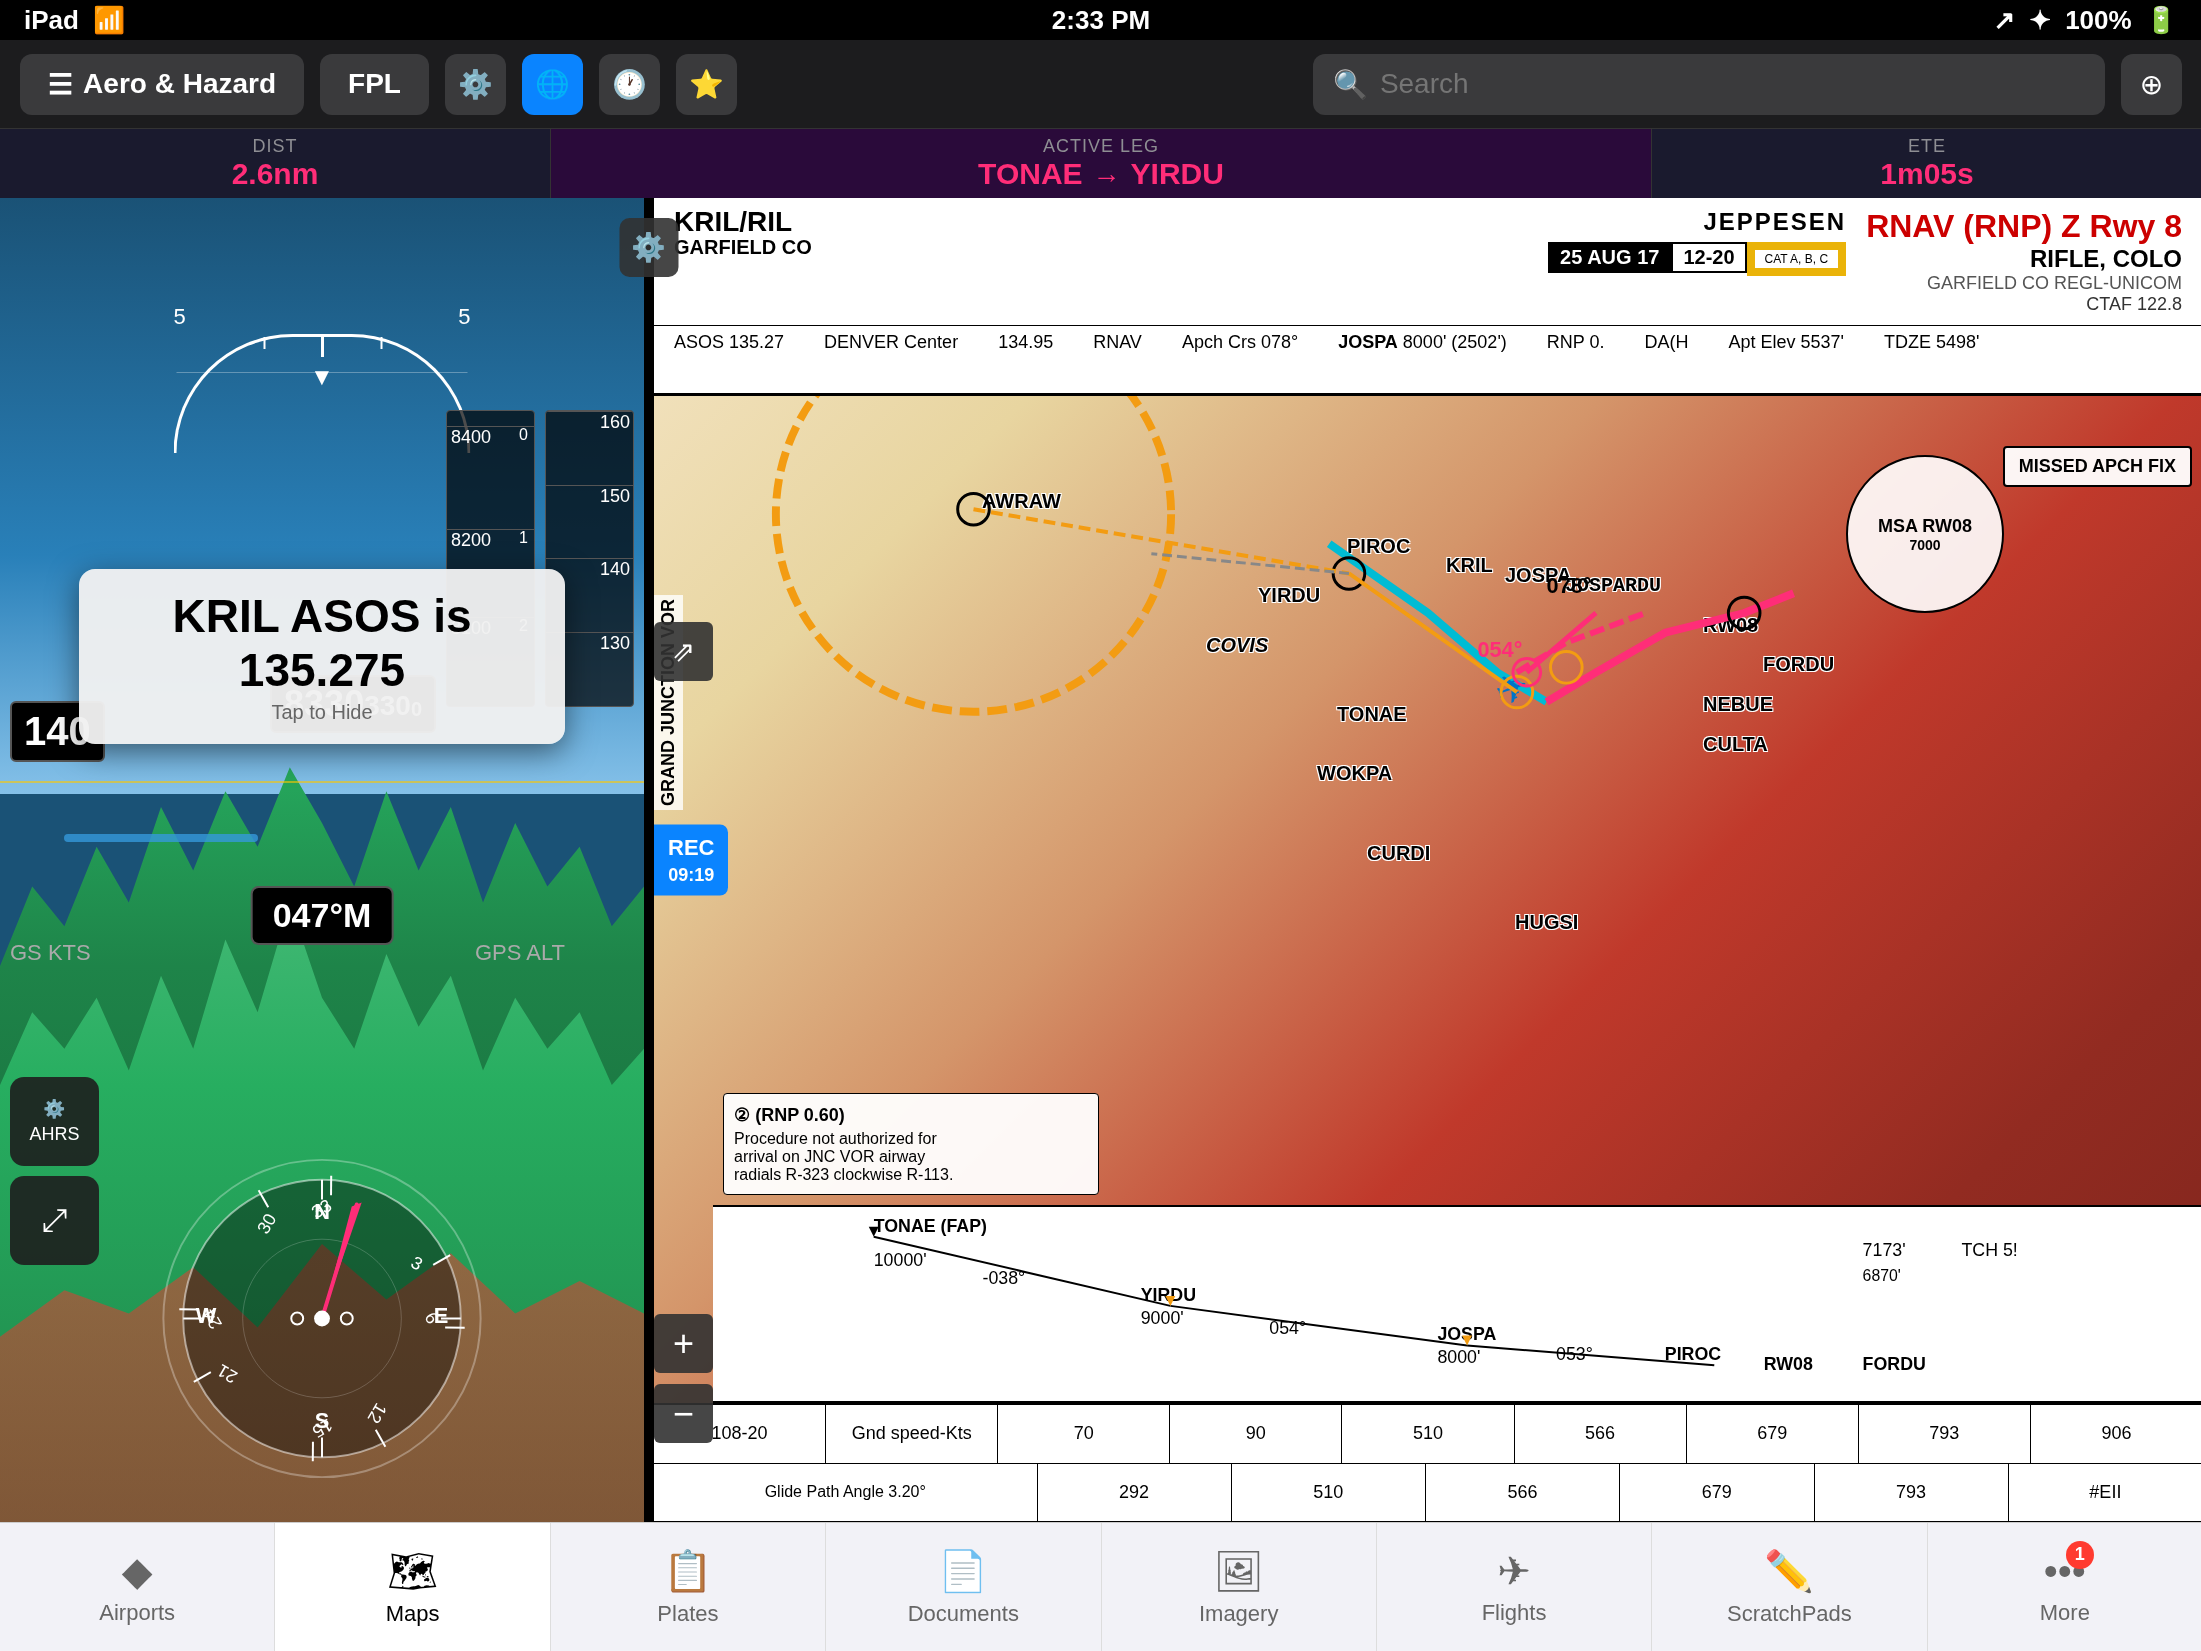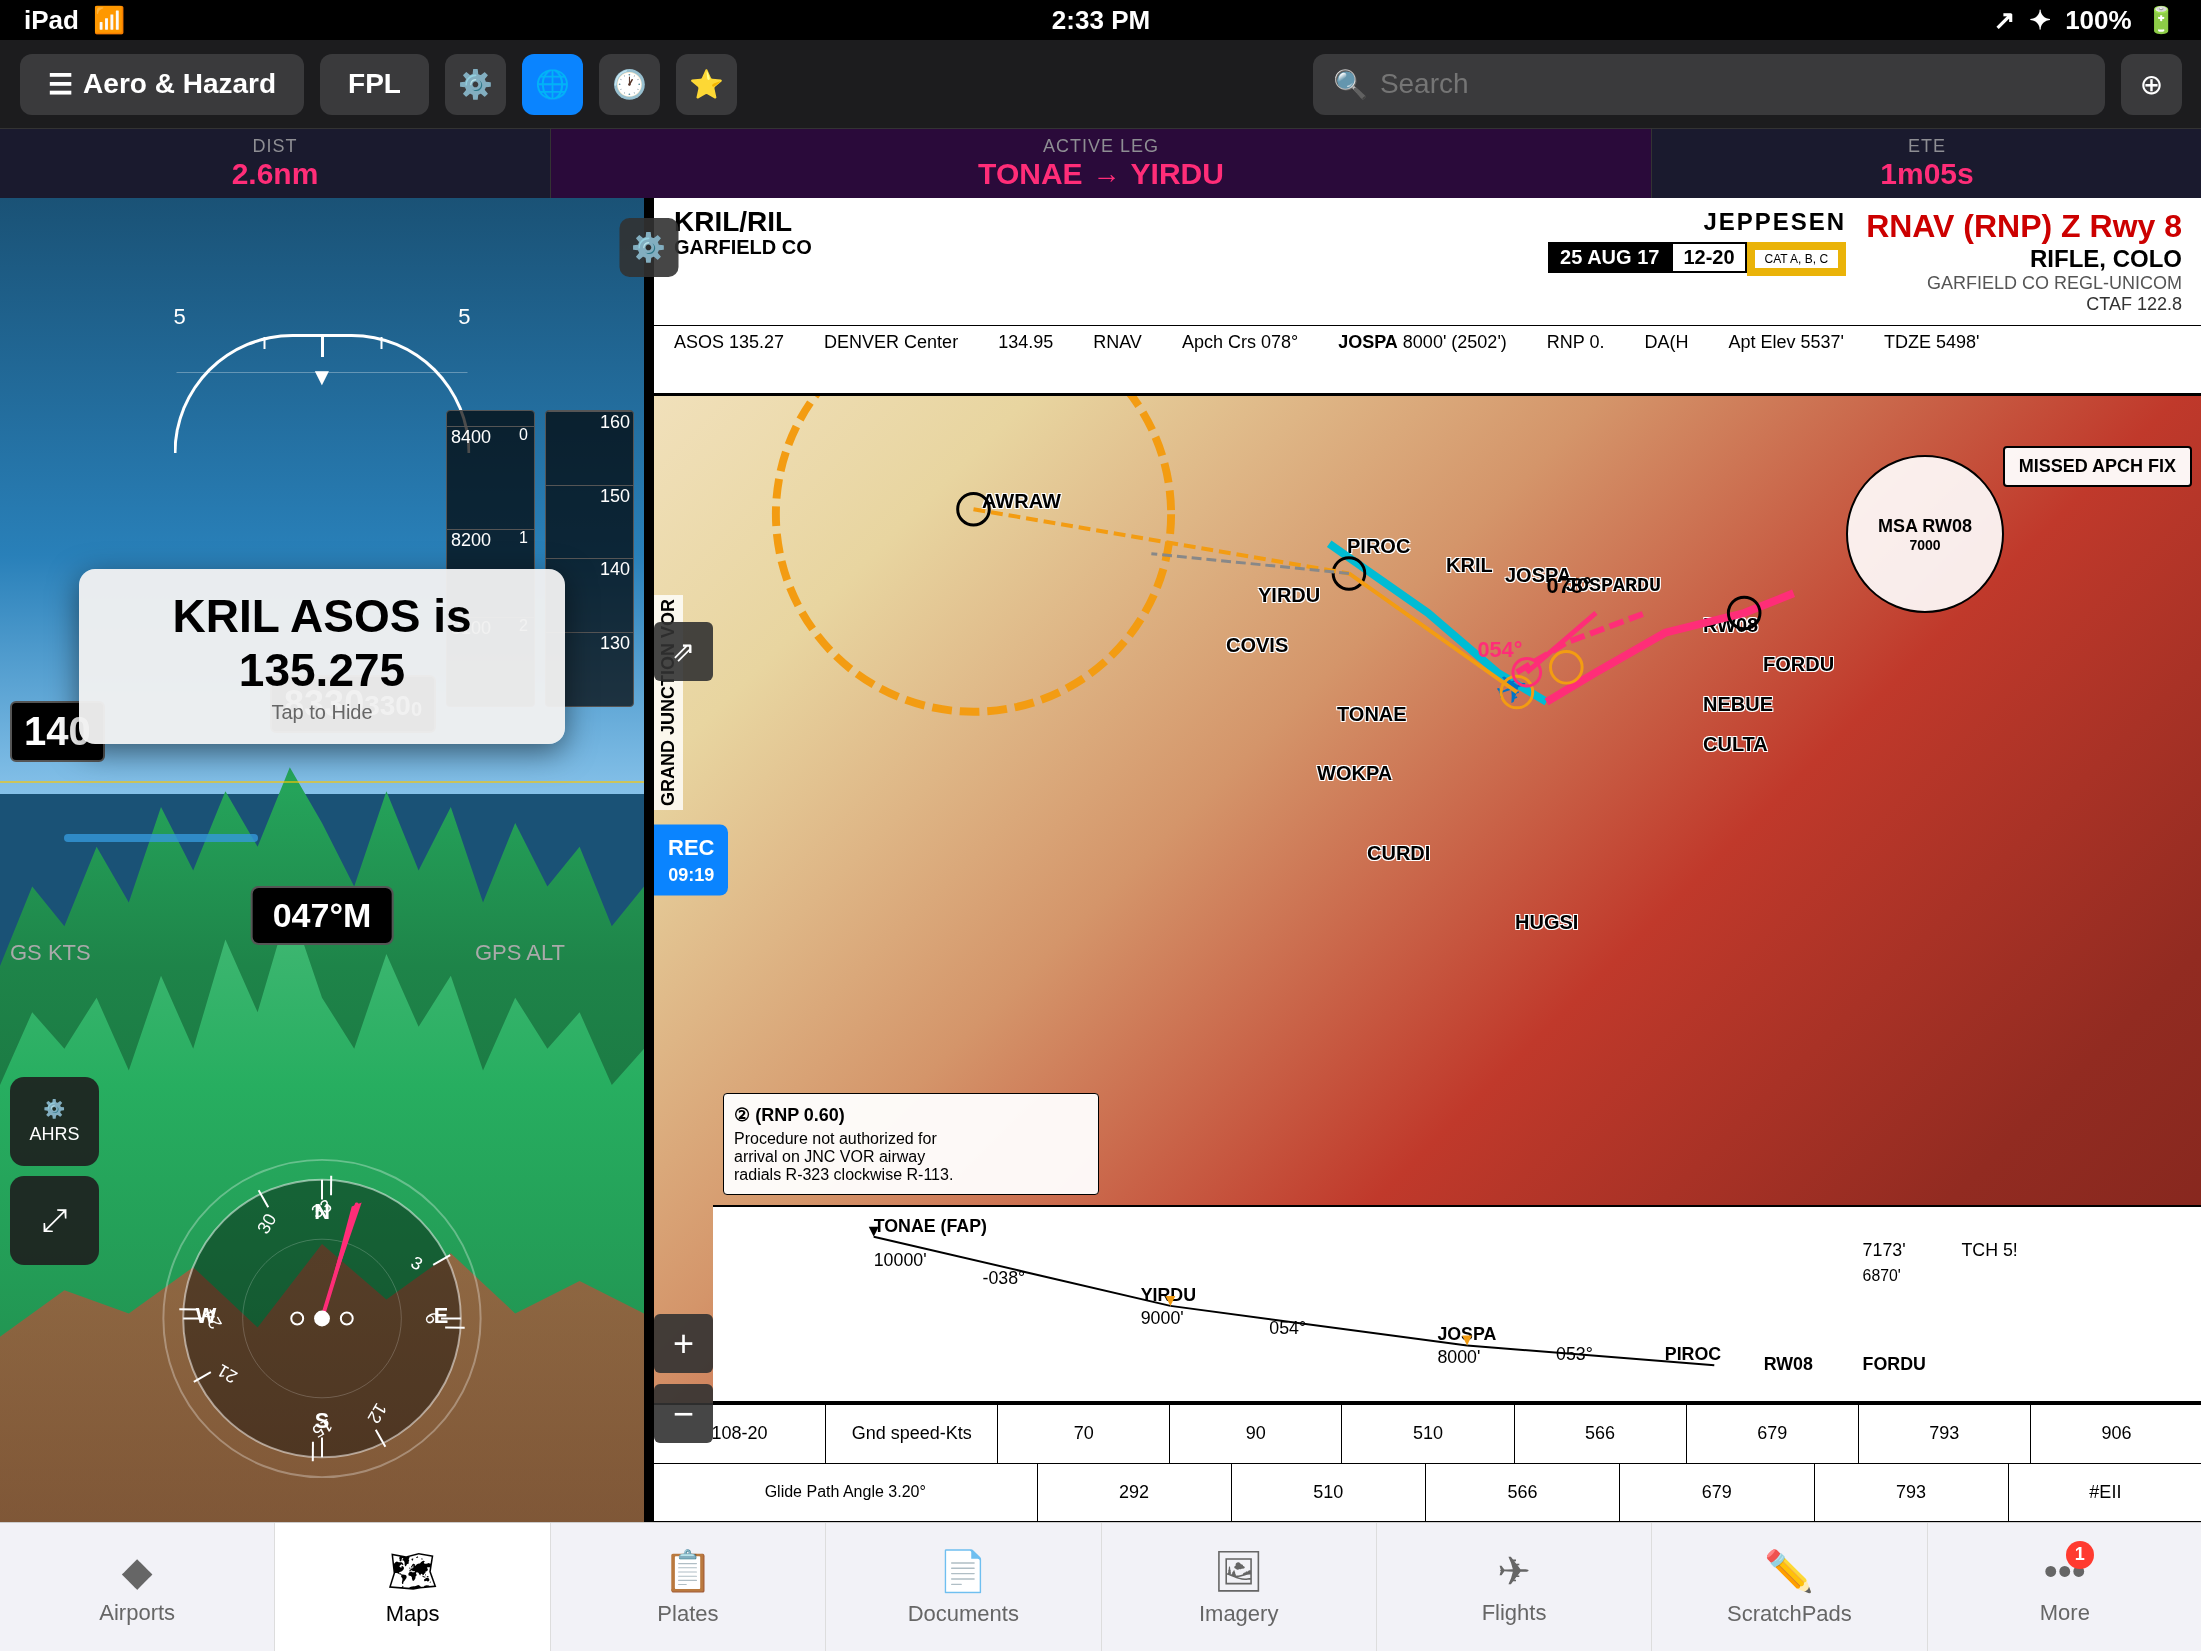--- a/index.html
+++ b/index.html
@@ -934,21 +934,21 @@
 
       <line x1="880" y1="480" x2="950" y2="420" stroke="#ff2d78" stroke-width="5"></line>
     </svg>
 
     <div class="waypoint-label" style="top:292px; left:328px;">AWRAW</div>
     <div class="waypoint-label" style="top:386px; left:604px;">YIRDU</div>
     <div class="waypoint-label" style="top:337px; left:693px;">PIROC</div>
     <div class="waypoint-label" style="top:356px; left:792px;">KRIL</div>
     <div class="waypoint-label" style="top:366px; left:851px;">JOSPA</div>
     <div class="waypoint-label" style="top:376px; left:911px;font-family:Liberation Mono, monospace;">JOSPARDU</div>
-    <div class="waypoint-label" style="top:436px; left:572px;">COVIS</div>
+    <div class="waypoint-label" style="top:436px; left:552px;font-style:italic;">COVIS</div>
     <div class="waypoint-label" style="top:505px; left:683px;">TONAE</div>
     <div class="waypoint-label" style="top:564px; left:663px;">WOKPA</div>
     <div class="waypoint-label" style="top:644px; left:713px;">CURDI</div>
     <div class="waypoint-label" style="top:713px; left:861px;">HUGSI</div>
     <div class="waypoint-label" style="top:416px; left:1049px;">RW08</div>
     <div class="waypoint-label" style="top:495px; left:1049px;">NEBUE</div>
     <div class="waypoint-label" style="top:535px; left:1049px;">CULTA</div>
     <div class="waypoint-label" style="top:455px; left:1109px;">FORDU</div>
 
     <div style="position:absolute; top:248px; right:10px; background:rgba(255,255,255,0.95); border:2px solid #000; padding:8px 14px; font-size:18px; font-weight:700; z-index:30; border-radius:4px;">MISSED APCH FIX</div>

